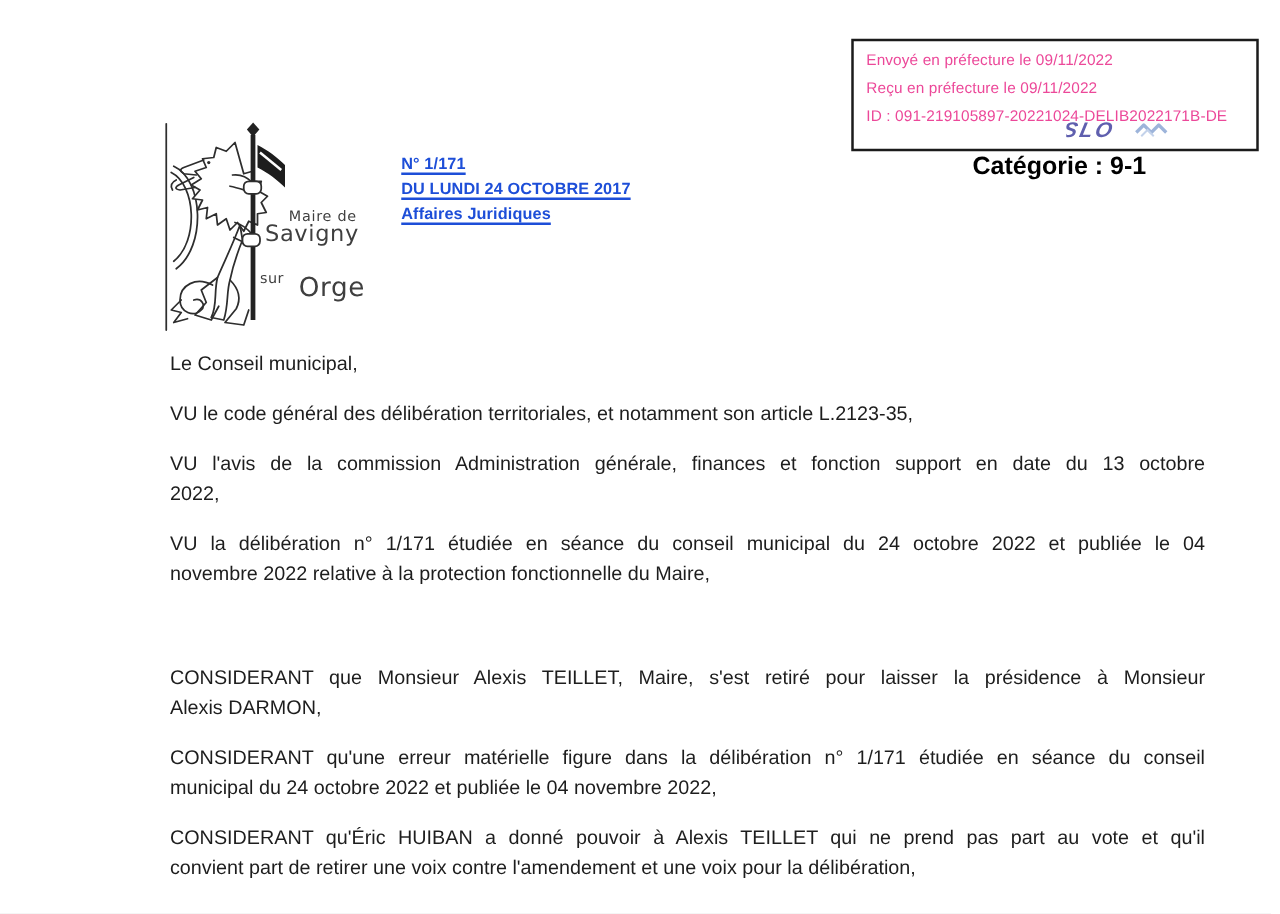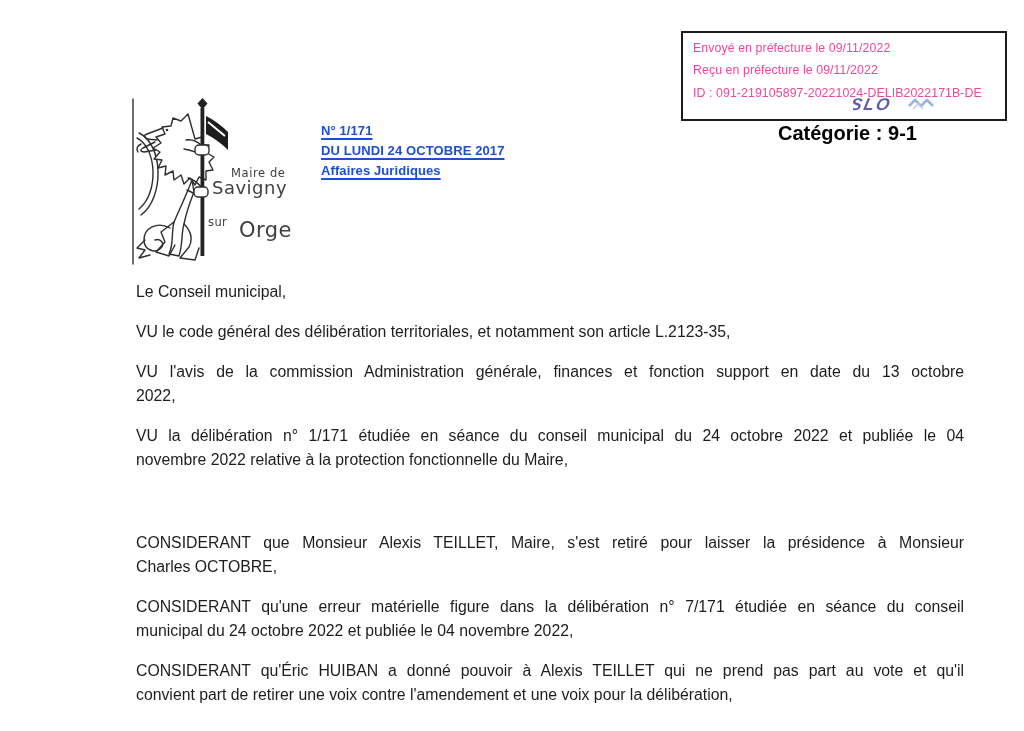--- a/index.html
+++ b/index.html
@@ -146,25 +146,25 @@
       <div class="end-line">2022,</div>
     <p></p>
     <p>
       </p>
       <div class="wrap-line">VU la délibération n° 1/171 étudiée en séance du conseil municipal du 24 octobre 2022 et publiée le 04</div>
       <div class="end-line">novembre 2022 relative à la protection fonctionnelle du Maire,</div>
     <p></p>
     <p class="gap">
       </p>
       <div class="wrap-line">CONSIDERANT que Monsieur Alexis TEILLET, Maire, s'est retiré pour laisser la présidence à Monsieur</div>
-      <div class="end-line">Charles OCTOBRE,</div>
+      <div class="end-line">Alexis DARMON,</div>
     <p></p>
     <p>
       </p>
-      <div class="wrap-line">CONSIDERANT qu'une erreur matérielle figure dans la délibération n° 7/171 étudiée en séance du conseil</div>
+      <div class="wrap-line">CONSIDERANT qu'une erreur matérielle figure dans la délibération n° 1/171 étudiée en séance du conseil</div>
       <div class="end-line">municipal du 24 octobre 2022 et publiée le 04 novembre 2022,</div>
     <p></p>
     <p>
       </p>
       <div class="wrap-line">CONSIDERANT qu'Éric HUIBAN a donné pouvoir à Alexis TEILLET qui ne prend pas part au vote et qu'il</div>
       <div class="end-line">convient part de retirer une voix contre l'amendement et une voix pour la délibération,</div>
     <p></p>
   </div>
 
 </div>

